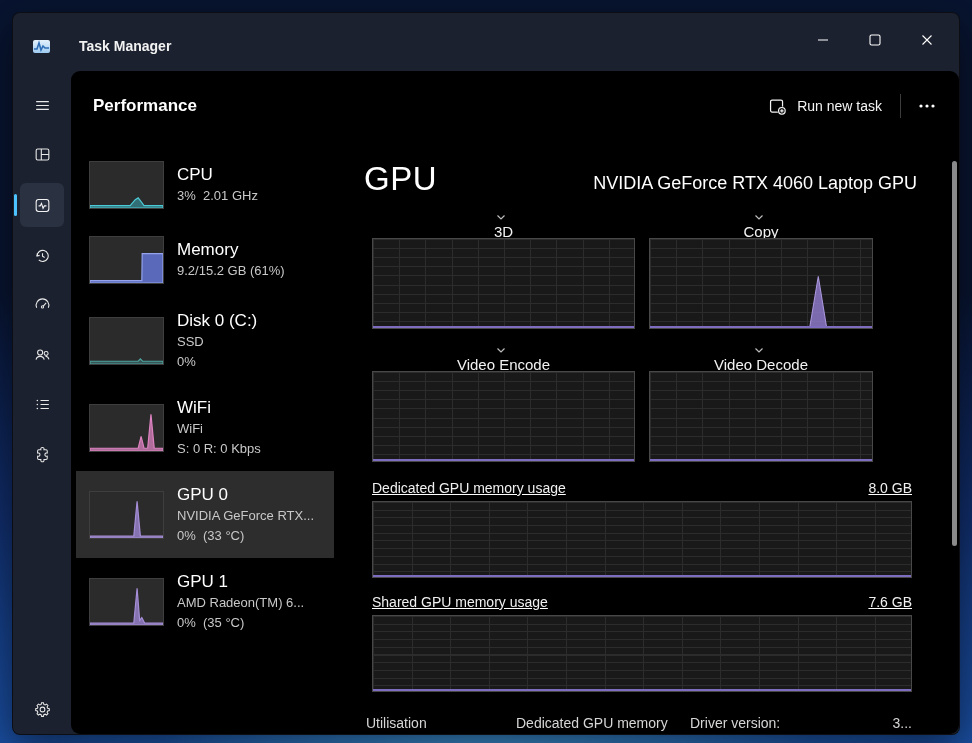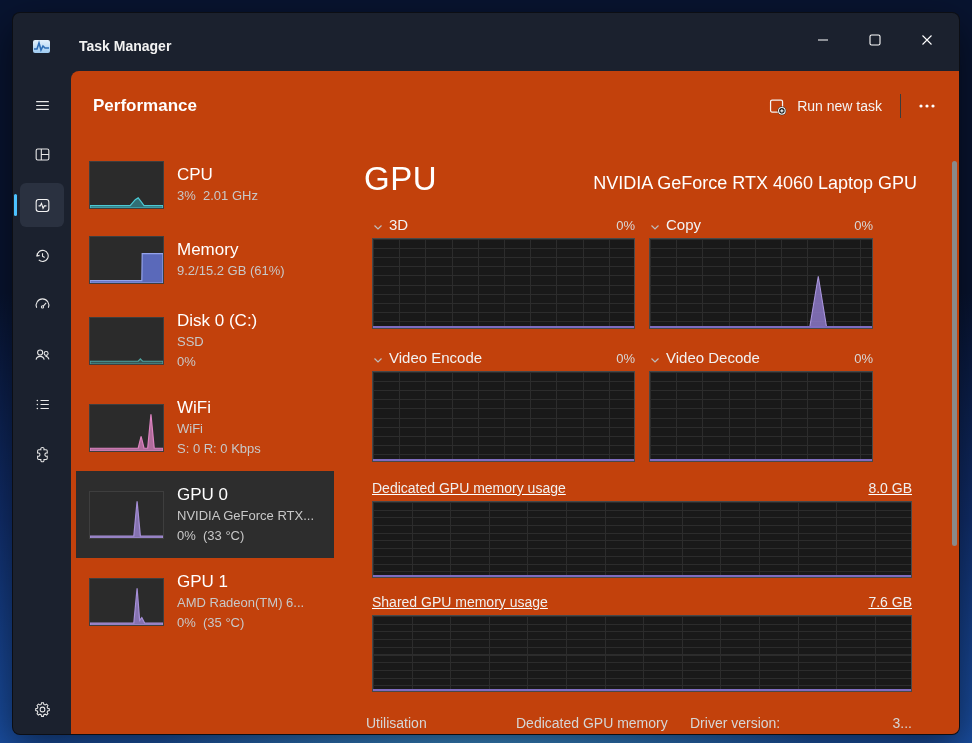--- a/index.html
+++ b/index.html
@@ -25,22 +25,22 @@
   .tb-title { margin-left:29px; margin-top:8px; font-size:14px; font-weight:700; color:#f2f2f2; }
   .win-controls { margin-left:auto; display:flex; margin-right:6px; margin-top:-4px; }
   .win-btn { width:52px; height:42px; display:flex; align-items:center; justify-content:center; }
   
   .sidebar { position:absolute; left:0; top:58px; bottom:0; width:58px; }
   .nav-btn { position:absolute; left:7px; width:44px; height:44px; border-radius:6px;
     display:flex; align-items:center; justify-content:center; }
   .nav-btn.selected { background:#2a3140; }
   .nav-pill { position:absolute; left:1px; top:123px; width:3px; height:22px; border-radius:2px; }
   
-  .main { position:absolute; left:58px; top:58px; right:0; bottom:0; background:#c2410c;
-    border-top-left-radius:8px; }
+  .main { position:absolute; left:58px; top:58px; right:0; bottom:0; background:#000000;
+    border-top-left-radius:8px;border-radius:9px; }
   .main-header { position:absolute; left:0; top:0; right:0; height:70px; display:flex; align-items:center; }
   .page-title { margin-left:22px; font-size:17px; font-weight:700; color:#fff; }
   .header-actions { margin-left:auto; display:flex; align-items:center; margin-right:12px; }
   .run-btn { display:flex; align-items:center; gap:10px; padding:8px 12px; border-radius:5px; font-size:14px; color:#f4f4f4; }
   .hdr-divider { width:1px; height:24px; background:#3c3c3c; margin:0 6px; }
   .more-btn { width:40px; height:34px; display:flex; align-items:center; justify-content:center;
     font-size:13px; letter-spacing:2px; color:#fff; border-radius:5px; }
   
   .perf-list { position:absolute; left:5px; top:76px; width:258px; }
   .perf-row { display:flex; padding-left:13px; align-items:center; }
@@ -53,21 +53,21 @@
   .perf-title { font-size:17px; color:#fff; line-height:22px; white-space:nowrap; }
   .perf-sub { font-size:13px; color:#c8c8c8; line-height:20px; white-space:pre; overflow:hidden; text-overflow:ellipsis; max-width:155px; }
   
   .detail { position:absolute; left:293px; top:80px; width:553px; }
   .gpu-title-row { display:flex; align-items:flex-end; height:50px; margin-bottom:10px;justify-content:center; }
   .gpu-big { font-size:33px; font-weight:300; letter-spacing:.5px; line-height:44px; }
   .gpu-name { margin-left:auto; font-size:18px; font-weight:400; color:#fff; padding-bottom:7px; }
   .engine-grid { display:flex; gap:14px; padding-left:8px; }
   .engine-col { width:263px; }
   .engine-col.c2 { width:224px; }
-  .chart-head { display:flex; align-items:flex-end; height:22px; margin-bottom:5px; }
+  .chart-head { display:flex; align-items:center; height:22px; margin-bottom:5px;flex-direction:column; }
   .chev { display:flex; margin-right:5px; }
   .chart-label { font-size:15px; color:#f2f2f2; }
   .chart-val { margin-left:auto; font-size:13px; color:#d8d8d8; }
   .bigchart { position:relative; height:91px; background:#191919; border:1px solid #484848; }
   .bigchart::before { content:""; position:absolute; inset:0;
     background-image:
       repeating-linear-gradient(to right, #2c2c2c 0 1px, transparent 1px var(--gx)),
       repeating-linear-gradient(to bottom, #2c2c2c 0 1px, transparent 1px var(--gy)); }
   .bigchart::after { content:""; position:absolute; left:0; right:0; bottom:0; height:2px; background:var(--base); }
   .bigchart svg { position:absolute; inset:0; width:100%; height:100%; }

